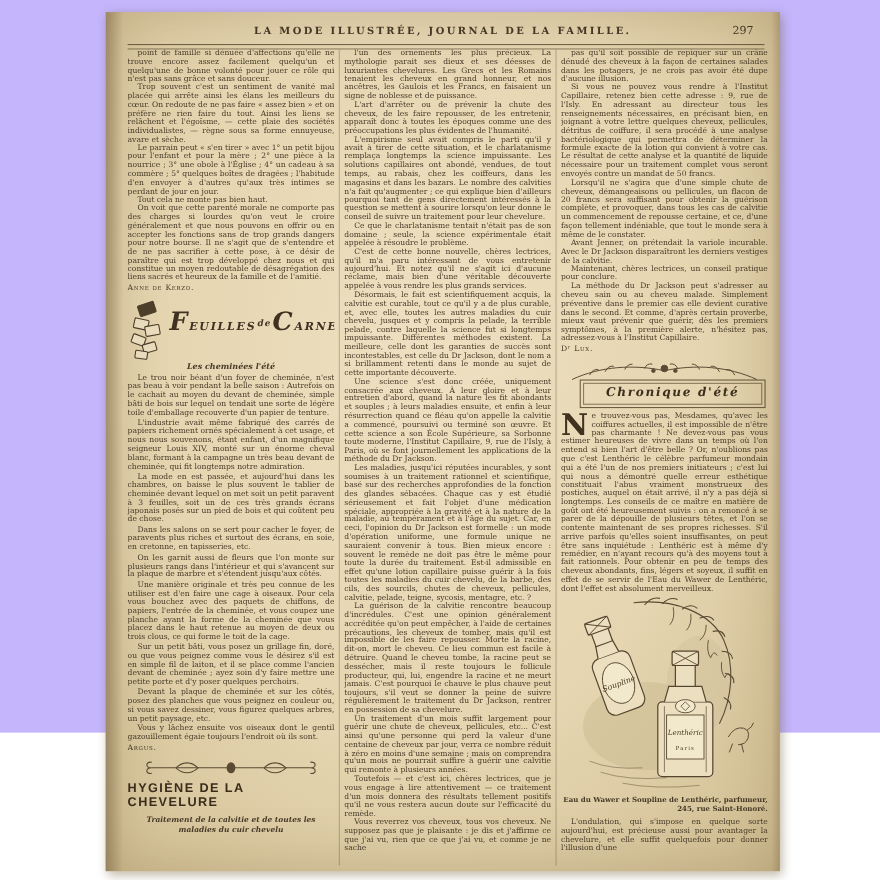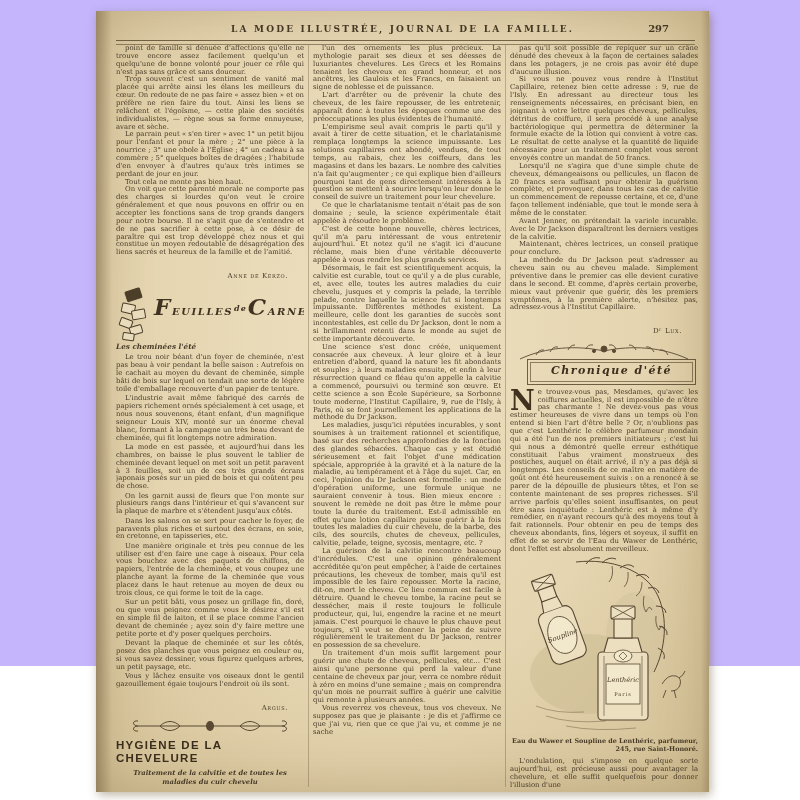--- a/index.html
+++ b/index.html
@@ -11,45 +11,45 @@
     box-shadow:2px 3px 9px rgba(110,90,55,.45), inset 0 0 55px rgba(115,90,45,.28);
   }
   .page::before{content:"";position:absolute;left:0;top:0;bottom:0;width:16px;
     background:linear-gradient(90deg, rgba(85,65,35,.38), rgba(85,65,35,0));pointer-events:none;}
   .page::after{content:"";position:absolute;right:0;top:0;bottom:0;width:8px;
     background:linear-gradient(270deg, rgba(85,65,35,.22), rgba(85,65,35,0));pointer-events:none;}
 
   .masthead{position:absolute;left:0;right:0;top:0;height:32px;}
   .mast-title{position:absolute;left:0;right:0;top:13px;text-align:center;
     font-size:9px;font-weight:bold;letter-spacing:2.2px;color:#44372­4;color:#443724;}
-  .page-num{position:absolute;right:40px;top:12px;font-size:10px;font-weight:bold;color:#443724;}
+  .page-num{position:absolute;right:24px;top:12px;font-size:10px;font-weight:normal;color:#443724;}
   .head-rule{position:absolute;left:20px;right:14px;top:28.5px;height:3px;
     border-top:1.2px solid rgba(80,62,36,.75);border-bottom:1px solid rgba(80,62,36,.55);}
 
   .columns{position:absolute;left:20px;right:10px;top:34px;bottom:5px;display:flex;}
   .col{width:188px;overflow:hidden;font-size:6.9px;line-height:1.14;color:#473a27;
     text-align:justify;flex:0 0 188px;}
   .colrule{flex:0 0 1px;background:rgba(88,72,46,.32);margin:0 4px;}
 
   p{margin:0;text-indent:9px;}
   .ital p, p.ital{margin-bottom:1.5px;}
-  .sig{text-align:right;padding-right:16px;font-variant:small-caps;letter-spacing:.6px;
-    margin:16px 0 3px;font-size:7px;}
+  .sig{text-align:left;padding-right:16px;font-variant:small-caps;letter-spacing:.6px;
+    margin:2px 0 3px;font-size:7px;}
 
   
   .carnet-head{position:relative;height:56px;margin:5px 0 1px;}
   .cards-icon{position:absolute;left:2px;top:2px;}
   .carnet-title{position:absolute;left:38px;top:8px;font-style:italic;color:#3f3220;
     white-space:nowrap;}
   .carnet-word{display:inline-block;font-variant:small-caps;font-size:14px;font-weight:bold;
     letter-spacing:1.6px;}
   .carnet-word::first-letter{font-size:23px;}
   .carnet-de{display:inline-block;font-size:8px;font-weight:bold;letter-spacing:1px;
     vertical-align:4px;margin:0 1px;}
-  .carnet-sub{font-weight:bold;font-style:italic;font-size:7.3px;margin:1px 0 3px;}
+  .carnet-sub{text-align:center;font-weight:bold;font-style:italic;font-size:7.3px;margin:1px 0 3px;}
 
   .divider{text-align:center;margin:5px 0 1px;line-height:0;}
 
   .hygiene-title{font-family:"Liberation Sans",sans-serif;font-size:11.5px;font-weight:bold;
     letter-spacing:1.3px;text-align:left;margin:5px 0 4px;color:#3a2d1c;text-indent:0;}
   .hy-sub{font-size:6.8px;font-style:italic;font-weight:bold;text-align:center;
     line-height:1.3;margin-bottom:4px;text-indent:0;}
 
   
   .chron-banner{position:relative;margin:7px 2px 4px 2px;}
@@ -106,22 +106,22 @@
           <div class="carnet-title">
             <span class="carnet-word">Feuilles</span><span class="carnet-de">de</span><span class="carnet-word">Carnet</span>
           </div>
         </div>
         <div class="carnet-sub">Les cheminées l'été</div>
 
         <div class="ital">
           <p>Le trou noir béant d'un foyer de cheminée, n'est pas beau à voir pendant la belle saison : Autrefois on le cachait au moyen du devant de cheminée, simple bâti de bois sur lequel on tendait une sorte de légère toile d'emballage recouverte d'un papier de tenture.</p>
           <p>L'industrie avait même fabriqué des carrés de papiers richement ornés spécialement à cet usage, et nous nous souvenons, étant enfant, d'un magnifique seigneur Louis XIV, monté sur un énorme cheval blanc, formant à la campagne un très beau devant de cheminée, qui fit longtemps notre admiration.</p>
           <p>La mode en est passée, et aujourd'hui dans les chambres, on baisse le plus souvent le tablier de cheminée devant lequel on met soit un petit paravent à 3 feuilles, soit un de ces très grands écrans japonais posés sur un pied de bois et qui coûtent peu de chose.</p>
+          <p>Dans les salons on se sert pour cacher le foyer, de paravents plus riches et surtout des écrans, en soie, en cretonne, en tapisseries, etc.</p>
           <p>On les garnit aussi de fleurs que l'on monte sur plusieurs rangs dans l'intérieur et qui s'avancent sur la plaque de marbre et s'étendent jusqu'aux côtés.</p>
-          <p>Dans les salons on se sert pour cacher le foyer, de paravents plus riches et surtout des écrans, en soie, en cretonne, en tapisseries, etc.</p>
           <p>Une manière originale et très peu connue de les utiliser est d'en faire une cage à oiseaux. Pour cela vous bouchez avec des paquets de chiffons, de papiers, l'entrée de la cheminée, et vous coupez une planche ayant la forme de la cheminée que vous placez dans le haut retenue au moyen de deux ou trois clous, ce qui forme le toit de la cage.</p>
           <p>Sur un petit bâti, vous posez un grillage fin, doré, ou que vous peignez comme vous le désirez s'il est en simple fil de laiton, et il se place comme l'ancien devant de cheminée ; ayez soin d'y faire mettre une petite porte et d'y poser quelques perchoirs.</p>
           <p>Devant la plaque de cheminée et sur les côtés, posez des planches que vous peignez en couleur ou, si vous savez dessiner, vous figurez quelques arbres, un petit paysage, etc.</p>
           <p>Vous y lâchez ensuite vos oiseaux dont le gentil gazouillement égaie toujours l'endroit où ils sont.</p>
         </div>
         <div class="sig">Argus.</div>
 
         <div class="divider">
           <svg width="160" height="16" viewBox="0 0 160 16">
             <g class="ink-stroke" stroke-width="1">
@@ -145,20 +145,21 @@
         <p>l'un des ornements les plus précieux. La mythologie parait ses dieux et ses déesses de luxuriantes chevelures. Les Grecs et les Romains tenaient les cheveux en grand honneur, et nos ancêtres, les Gaulois et les Francs, en faisaient un signe de noblesse et de puissance.</p>
         <p>L'art d'arrêter ou de prévenir la chute des cheveux, de les faire repousser, de les entretenir, apparaît donc à toutes les époques comme une des préoccupations les plus évidentes de l'humanité.</p>
         <p>L'empirisme seul avait compris le parti qu'il y avait à tirer de cette situation, et le charlatanisme remplaça longtemps la science impuissante. Les solutions capillaires ont abondé, vendues, de tout temps, au rabais, chez les coiffeurs, dans les magasins et dans les bazars. Le nombre des calvities n'a fait qu'augmenter ; ce qui explique bien d'ailleurs pourquoi tant de gens directement intéressés à la question se mettent à sourire lorsqu'on leur donne le conseil de suivre un traitement pour leur chevelure.</p>
         <p>Ce que le charlatanisme tentait n'était pas de son domaine ; seule, la science expérimentale était appelée à résoudre le problème.</p>
         <p>C'est de cette bonne nouvelle, chères lectrices, qu'il m'a paru intéressant de vous entretenir aujourd'hui. Et notez qu'il ne s'agit ici d'aucune réclame, mais bien d'une véritable découverte appelée à vous rendre les plus grands services.</p>
         <p>Désormais, le fait est scientifiquement acquis, la calvitie est curable, tout ce qu'il y a de plus curable, et, avec elle, toutes les autres maladies du cuir chevelu, jusques et y compris la pelade, la terrible pelade, contre laquelle la science fut si longtemps impuissante. Différentes méthodes existent. La meilleure, celle dont les garanties de succès sont incontestables, est celle du Dr Jackson, dont le nom a si brillamment retenti dans le monde au sujet de cette importante découverte.</p>
         <p>Une science s'est donc créée, uniquement consacrée aux cheveux. À leur gloire et à leur entretien d'abord, quand la nature les fit abondants et souples ; à leurs maladies ensuite, et enfin à leur résurrection quand ce fléau qu'on appelle la calvitie a commencé, poursuivi ou terminé son œuvre. Et cette science a son École Supérieure, sa Sorbonne toute moderne, l'Institut Capillaire, 9, rue de l'Isly, à Paris, où se font journellement les applications de la méthode du Dr Jackson.</p>
         <p>Les maladies, jusqu'ici réputées incurables, y sont soumises à un traitement rationnel et scientifique, basé sur des recherches approfondies de la fonction des glandes sébacées. Chaque cas y est étudié sérieusement et fait l'objet d'une médication spéciale, appropriée à la gravité et à la nature de la maladie, au tempérament et à l'âge du sujet. Car, en ceci, l'opinion du Dr Jackson est formelle : un mode d'opération uniforme, une formule unique ne sauraient convenir à tous. Bien mieux encore : souvent le remède ne doit pas être le même pour toute la durée du traitement. Est-il admissible en effet qu'une lotion capillaire puisse guérir à la fois toutes les maladies du cuir chevelu, de la barbe, des cils, des sourcils, chutes de cheveux, pellicules, calvitie, pelade, teigne, sycosis, mentagre, etc. ?</p>
         <p>La guérison de la calvitie rencontre beaucoup d'incrédules. C'est une opinion généralement accréditée qu'on peut empêcher, à l'aide de certaines précautions, les cheveux de tomber, mais qu'il est impossible de les faire repousser. Morte la racine, dit-on, mort le cheveu. Ce lieu commun est facile à détruire. Quand le cheveu tombe, la racine peut se dessécher, mais il reste toujours le follicule producteur, qui, lui, engendre la racine et ne meurt jamais. C'est pourquoi le chauve le plus chauve peut toujours, s'il veut se donner la peine de suivre régulièrement le traitement du Dr Jackson, rentrer en possession de sa chevelure.</p>
         <p>Un traitement d'un mois suffit largement pour guérir une chute de cheveux, pellicules, etc... C'est ainsi qu'une personne qui perd la valeur d'une centaine de cheveux par jour, verra ce nombre réduit à zéro en moins d'une semaine ; mais on comprendra qu'un mois ne pourrait suffire à guérir une calvitie qui remonte à plusieurs années.</p>
+        <p>Toutefois — et c'est ici, chères lectrices, que je vous engage à lire attentivement — ce traitement d'un mois donnera des résultats tellement positifs qu'il ne vous restera aucun doute sur l'efficacité du remède.</p>
         <p>Vous reverrez vos cheveux, tous vos cheveux. Ne supposez pas que je plaisante : je dis et j'affirme ce que j'ai vu, rien que ce que j'ai vu, et comme je ne sache</p>
       </div>
 
       <div class="colrule"></div>
 
       <div class="col">
         <p>pas qu'il soit possible de repiquer sur un crâne dénudé des cheveux à la façon de certaines salades dans les potagers, je ne crois pas avoir été dupe d'aucune illusion.</p>
         <p>Si vous ne pouvez vous rendre à l'Institut Capillaire, retenez bien cette adresse : 9, rue de l'Isly. En adressant au directeur tous les renseignements nécessaires, en précisant bien, en joignant à votre lettre quelques cheveux, pellicules, détritus de coiffure, il sera procédé à une analyse bactériologique qui permettra de déterminer la formule exacte de la lotion qui convient à votre cas. Le résultat de cette analyse et la quantité de liquide nécessaire pour un traitement complet vous seront envoyés contre un mandat de 50 francs.</p>
         <p>Lorsqu'il ne s'agira que d'une simple chute de cheveux, démangeaisons ou pellicules, un flacon de 20 francs sera suffisant pour obtenir la guérison complète, et provoquer, dans tous les cas de calvitie un commencement de repousse certaine, et ce, d'une façon tellement indéniable, que tout le monde sera à même de le constater.</p>
         <p>Avant Jenner, on prétendait la variole incurable. Avec le Dr Jackson disparaîtront les derniers vestiges de la calvitie.</p>

